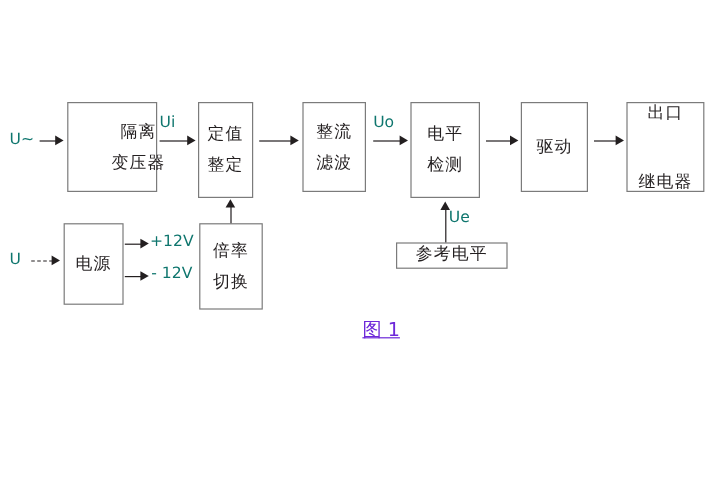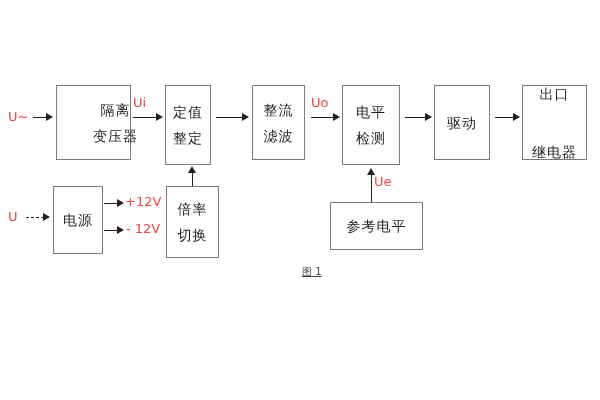--- a/index.html
+++ b/index.html
@@ -26,21 +26,21 @@
     font-size:14px;
     line-height:26px;
     letter-spacing:1px;
     white-space:nowrap;
   }
   .box.single .line{line-height:18px;}
 
   .label{
     position:absolute;
     font-size:13px;
-    color:#ef4444;
+    color:#0f766e;
     white-space:nowrap;
     line-height:14px;
   }
 
   
   .arrow-h{position:absolute;height:9px;}
   .arrow-h .shaft{
     position:absolute;left:0;top:4px;height:1px;
     background:#231f20;
   }
@@ -66,22 +66,22 @@
   .arrow-v .head{
     position:absolute;top:0;left:0;
     width:0;height:0;
     border-left:4.5px solid transparent;
     border-right:4.5px solid transparent;
     border-bottom:7px solid #231f20;
   }
 
   .caption{
     position:absolute;
-    font-size:10px;
-    color:#404040;
+    font-size:16px;
+    color:#6d28d9;
     white-space:nowrap;
     text-decoration:underline;
   }
 </style>
 </head>
 <body>
 
 <div id="diagram">
     <div class="box" style="left: 56px; top: 85px; width: 75px; height: 75px; padding-left: 44px;">
       <span class="line">隔离</span>
@@ -106,21 +106,21 @@
       <span class="line">出口</span>
       <span class="line">继电器</span>
     </div>
     <div class="box single" style="left: 53px; top: 186px; width: 50px; height: 68px;">
       <span class="line">电源</span>
     </div>
     <div class="box" style="left: 166px; top: 186px; width: 53px; height: 72px; justify-content: center;">
       <span class="line">倍率</span>
       <span class="line">切换</span>
     </div>
-    <div class="box single" style="left: 330px; top: 202px; width: 93px; height: 48px;">
+    <div class="box single" style="left: 330px; top: 202px; width: 93px; height: 22px; font-family: Liberation Mono, monospace;">
       <span class="line">参考电平</span>
     </div>
     <div class="arrow-h" style="left: 33px; top: 113px; width: 20px;">
       <span class="shaft" style="width:14px"></span>
       <span class="head"></span>
     </div>
     <div class="arrow-h" style="left: 133px; top: 113px; width: 30px;">
       <span class="shaft" style="width:24px"></span>
       <span class="head"></span>
     </div>

